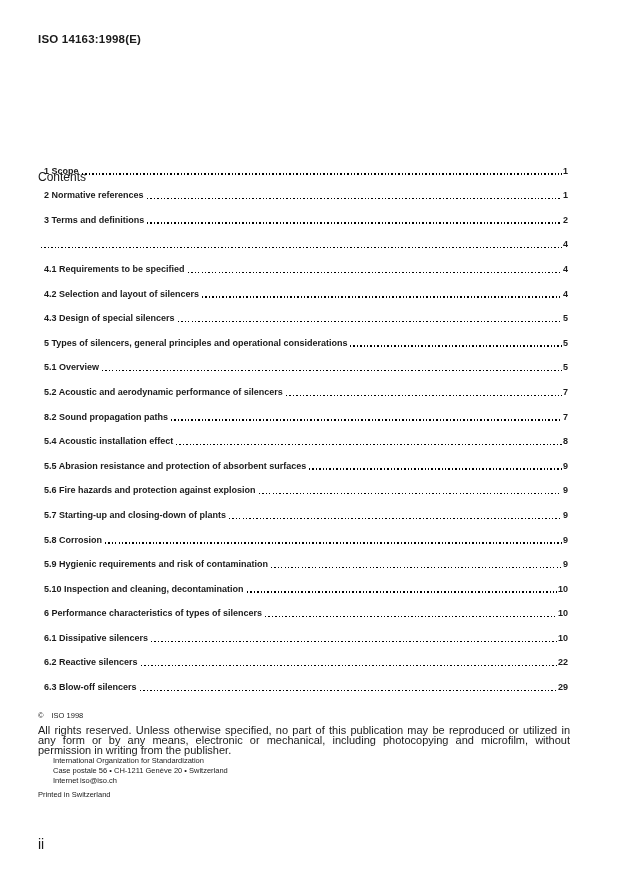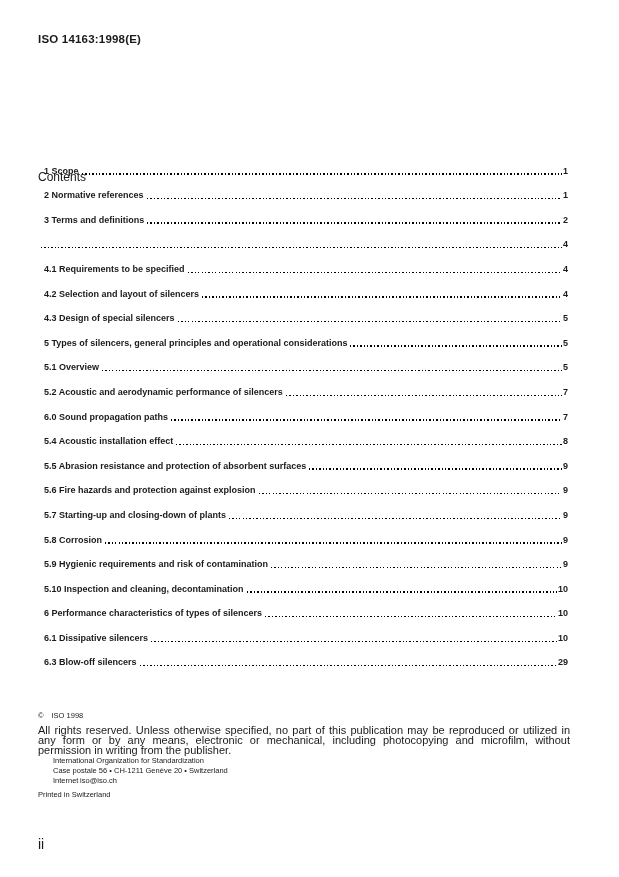--- a/index.html
+++ b/index.html
@@ -156,21 +156,21 @@
         <span class="toc-label">5.1 Overview</span>
         <span class="toc-leader"></span>
         <span class="toc-page">5</span>
       </div>
       <div class="toc-row">
         <span class="toc-label">5.2 Acoustic and aerodynamic performance of silencers</span>
         <span class="toc-leader"></span>
         <span class="toc-page">7</span>
       </div>
       <div class="toc-row">
-        <span class="toc-label">6.0 Sound propagation paths</span>
+        <span class="toc-label">8.2 Sound propagation paths</span>
         <span class="toc-leader"></span>
         <span class="toc-page">7</span>
       </div>
       <div class="toc-row">
         <span class="toc-label">5.4 Acoustic installation effect</span>
         <span class="toc-leader"></span>
         <span class="toc-page">8</span>
       </div>
       <div class="toc-row">
         <span class="toc-label">5.5 Abrasion resistance and protection of absorbent surfaces</span>
@@ -204,20 +204,25 @@
       </div>
       <div class="toc-row">
         <span class="toc-label">6 Performance characteristics of types of silencers</span>
         <span class="toc-leader"></span>
         <span class="toc-page">10</span>
       </div>
       <div class="toc-row">
         <span class="toc-label">6.1 Dissipative silencers</span>
         <span class="toc-leader"></span>
         <span class="toc-page">10</span>
+      </div>
+      <div class="toc-row">
+        <span class="toc-label">6.2 Reactive silencers</span>
+        <span class="toc-leader"></span>
+        <span class="toc-page">22</span>
       </div>
       <div class="toc-row">
         <span class="toc-label">6.3 Blow-off silencers</span>
         <span class="toc-leader"></span>
         <span class="toc-page">29</span>
       </div>
     </div>
 
   <div class="footer-copyright">
     <span class="c-symbol">©</span><span>ISO 1998</span>

